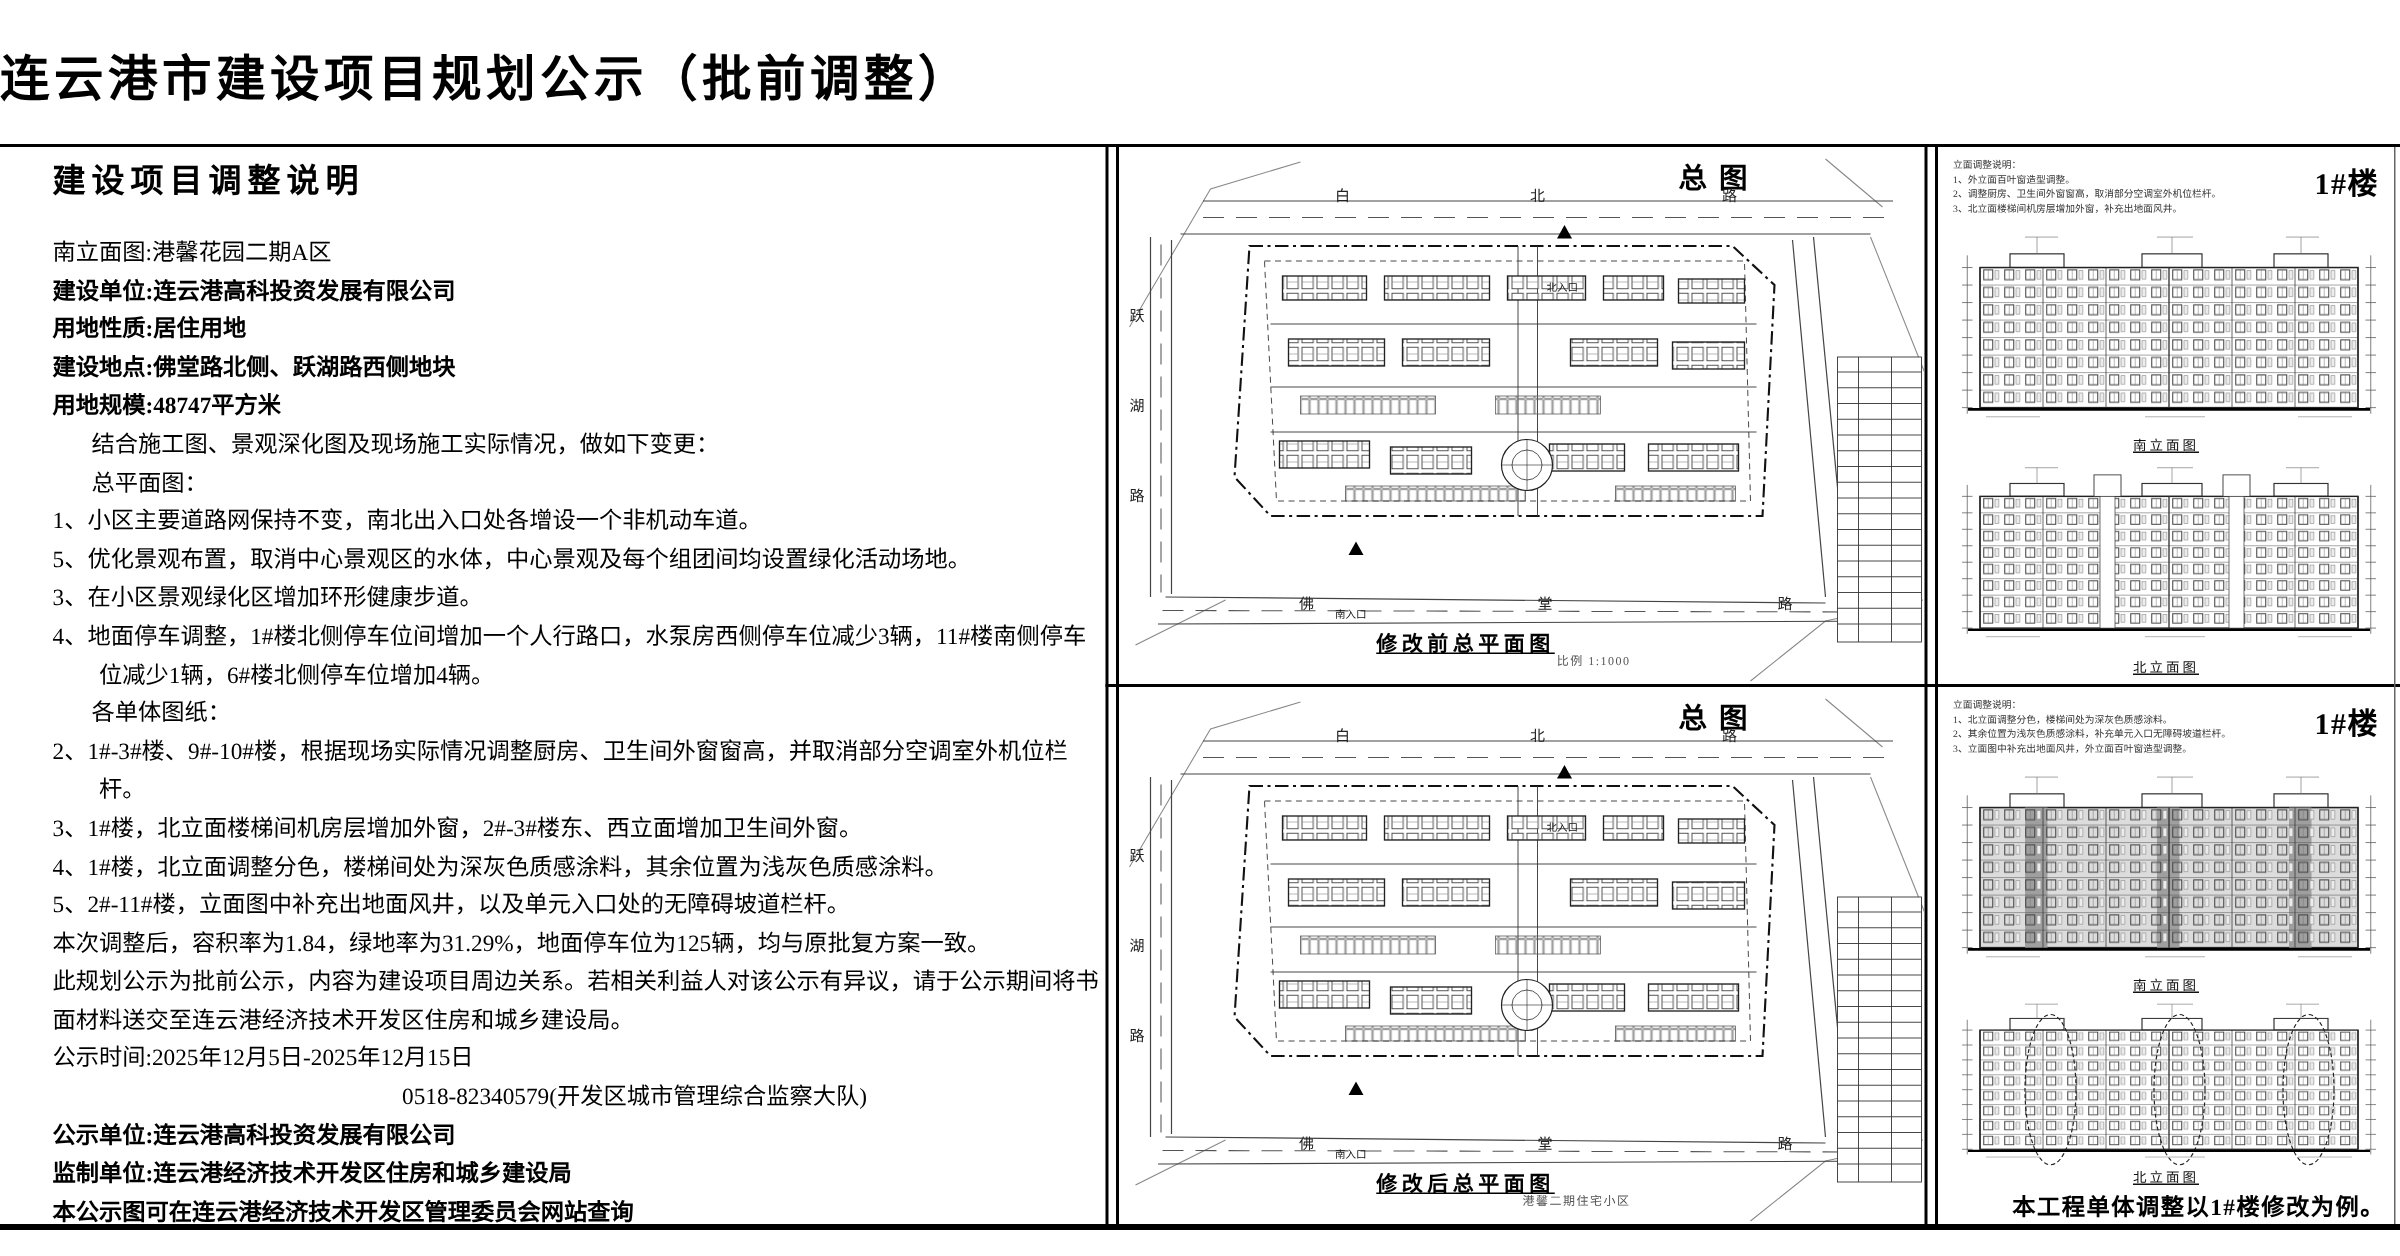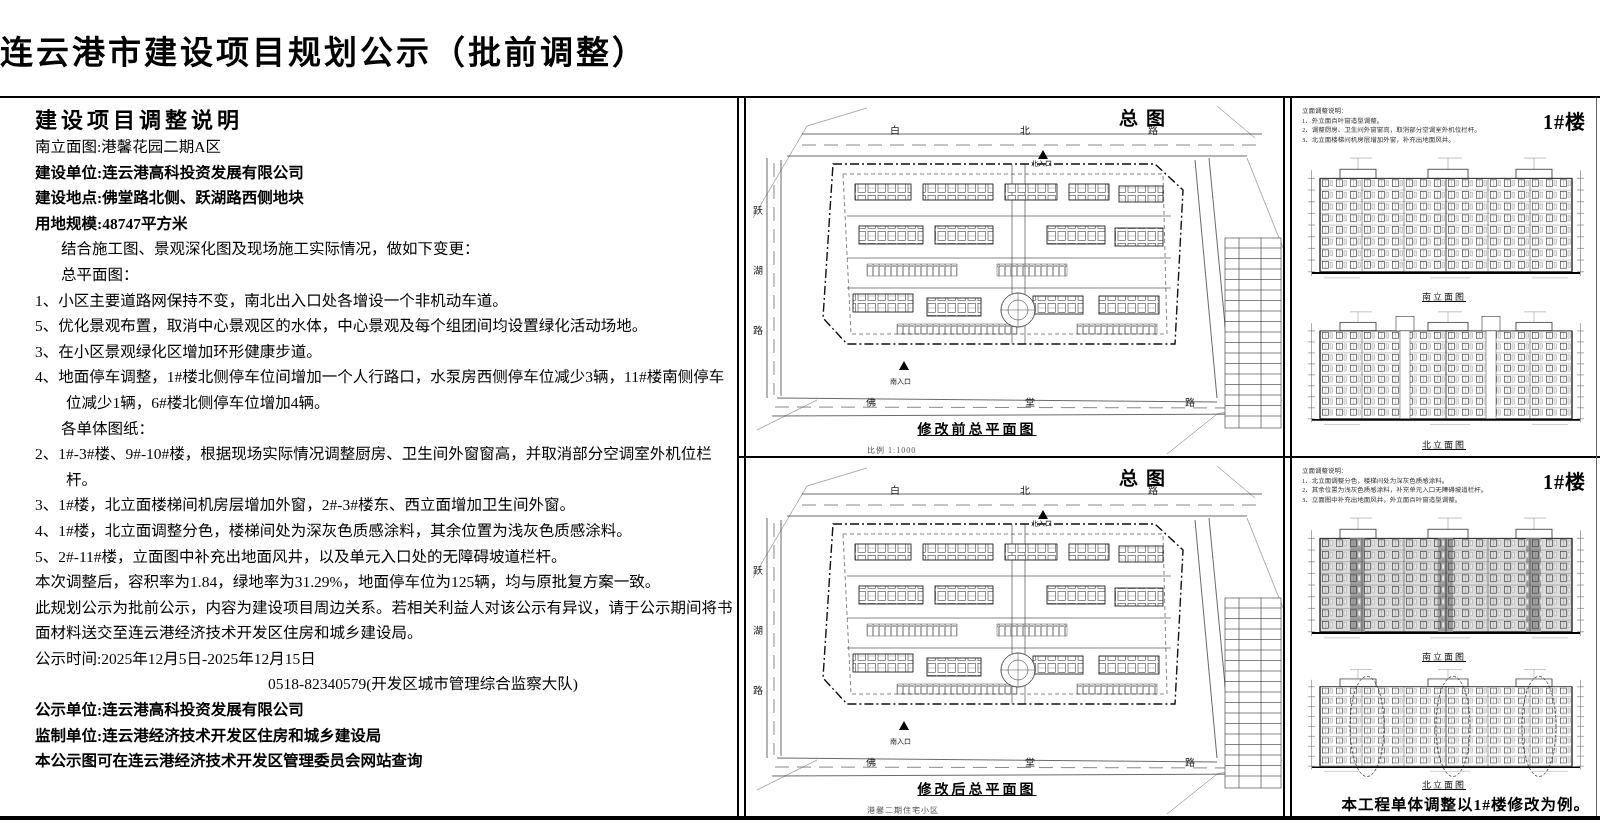--- a/index.html
+++ b/index.html
@@ -8,35 +8,35 @@
   .abs{position:absolute;}
   
   #page-title{top:26px;left:0;width:100%;font-size:33px;font-weight:bold;letter-spacing:3px;}
   .rule-top{top:96px;left:0;width:1600px;height:2px;background:#000;}
   .rule-bottom{top:816px;left:0;width:1600px;height:4px;background:#000;}
   .vline{width:2px;background:#000;top:98px;height:718px;}
   .hline-mid{top:456px;left:737px;width:863px;height:2px;background:#000;}
   .vline-right-edge{left:1596px;top:98px;height:718px;width:1px;background:#666;}
   
   #left-col{left:35px;top:102px;width:700px;}
-  #desc-heading{font-size:22px;font-weight:bold;letter-spacing:4px;margin:0 0 0 0;}
+  #desc-heading{font-size:22px;font-weight:bold;letter-spacing:4px;margin:0 0 22px 0;}
   .ln{margin:0;font-size:15.5px;line-height:25.6px;}
   .ln.bold{font-weight:bold;}
   .ln.indent{padding-left:26px;font-family:Liberation Serif, serif;}
   .ln.num{padding-left:31px;text-indent:-31px;}
   .ln.phone2{padding-left:233px;}
   
   .plan-panel{left:747px;width:448px;height:358px;}
   .plan-svg{position:absolute;left:0;top:0;width:536px;height:358px;}
   .corner-label{position:absolute;right:22px;top:5px;font-size:19px;font-weight:bold;letter-spacing:8px;}
   .road-char{position:absolute;font-size:10px;color:#222;}
   .plan-caption{position:absolute;left:120px;top:320px;width:220px;text-align:center;
      font-size:14px;letter-spacing:3px;text-decoration:underline;font-weight:bold;}
-  .plan-subcaption{position:absolute;left:120px;top:346px;width:220px;text-align:left;font-size:8px;color:#555;letter-spacing:1px;}
-  .entrance-label{position:absolute;font-size:7px;color:#111;}
+  .plan-subcaption{position:absolute;left:120px;top:336px;width:220px;text-align:right;font-size:8px;color:#555;letter-spacing:1px;}
+  .entrance-label{position:absolute;font-size:7px;color:#111;margin-top:28px;}
   
   .elev-section{left:1292px;width:304px;height:358px;}
   .sec-label{position:absolute;right:10px;top:8px;font-size:20px;font-weight:bold;letter-spacing:1px;}
   .notes{position:absolute;left:10px;top:8px;width:215px;}
   .note-ln{font-size:6.5px;line-height:9.5px;color:#333;white-space:nowrap;overflow:hidden;}
   .elev-box{position:absolute;left:14px;width:280px;}
   .elev-caption{position:absolute;left:0;width:304px;text-align:center;font-size:9px;
      letter-spacing:2px;text-decoration:underline;color:#111;}
   .footnote{position:absolute;right:6px;top:334px;font-size:15.5px;font-weight:bold;letter-spacing:1px;}
 </style>
@@ -44,20 +44,21 @@
 <body>
 
 <div class="abs" id="page-title">连云港市建设项目规划公示（批前调整）</div>
 <div class="abs rule-top"></div>
 
 <div class="abs" id="left-col">
   <h2 id="desc-heading">建设项目调整说明</h2>
   <div id="desc-list">
       <p class="ln plain">南立面图:港馨花园二期A区</p>
       <p class="ln bold">建设单位:连云港高科投资发展有限公司</p>
+      <p class="ln bold">用地性质:居住用地</p>
       <p class="ln bold">建设地点:佛堂路北侧、跃湖路西侧地块</p>
       <p class="ln bold">用地规模:48747平方米</p>
       <p class="ln indent">结合施工图、景观深化图及现场施工实际情况，做如下变更：</p>
       <p class="ln indent">总平面图：</p>
       <p class="ln num">1、小区主要道路网保持不变，南北出入口处各增设一个非机动车道。</p>
       <p class="ln num">5、优化景观布置，取消中心景观区的水体，中心景观及每个组团间均设置绿化活动场地。</p>
       <p class="ln num">3、在小区景观绿化区增加环形健康步道。</p>
       <p class="ln num">4、地面停车调整，1#楼北侧停车位间增加一个人行路口，水泵房西侧停车位减少3辆，11#楼南侧停车位减少1辆，6#楼北侧停车位增加4辆。</p>
       <p class="ln indent">各单体图纸：</p>
       <p class="ln num">2、1#-3#楼、9#-10#楼，根据现场实际情况调整厨房、卫生间外窗窗高，并取消部分空调室外机位栏杆。</p>

